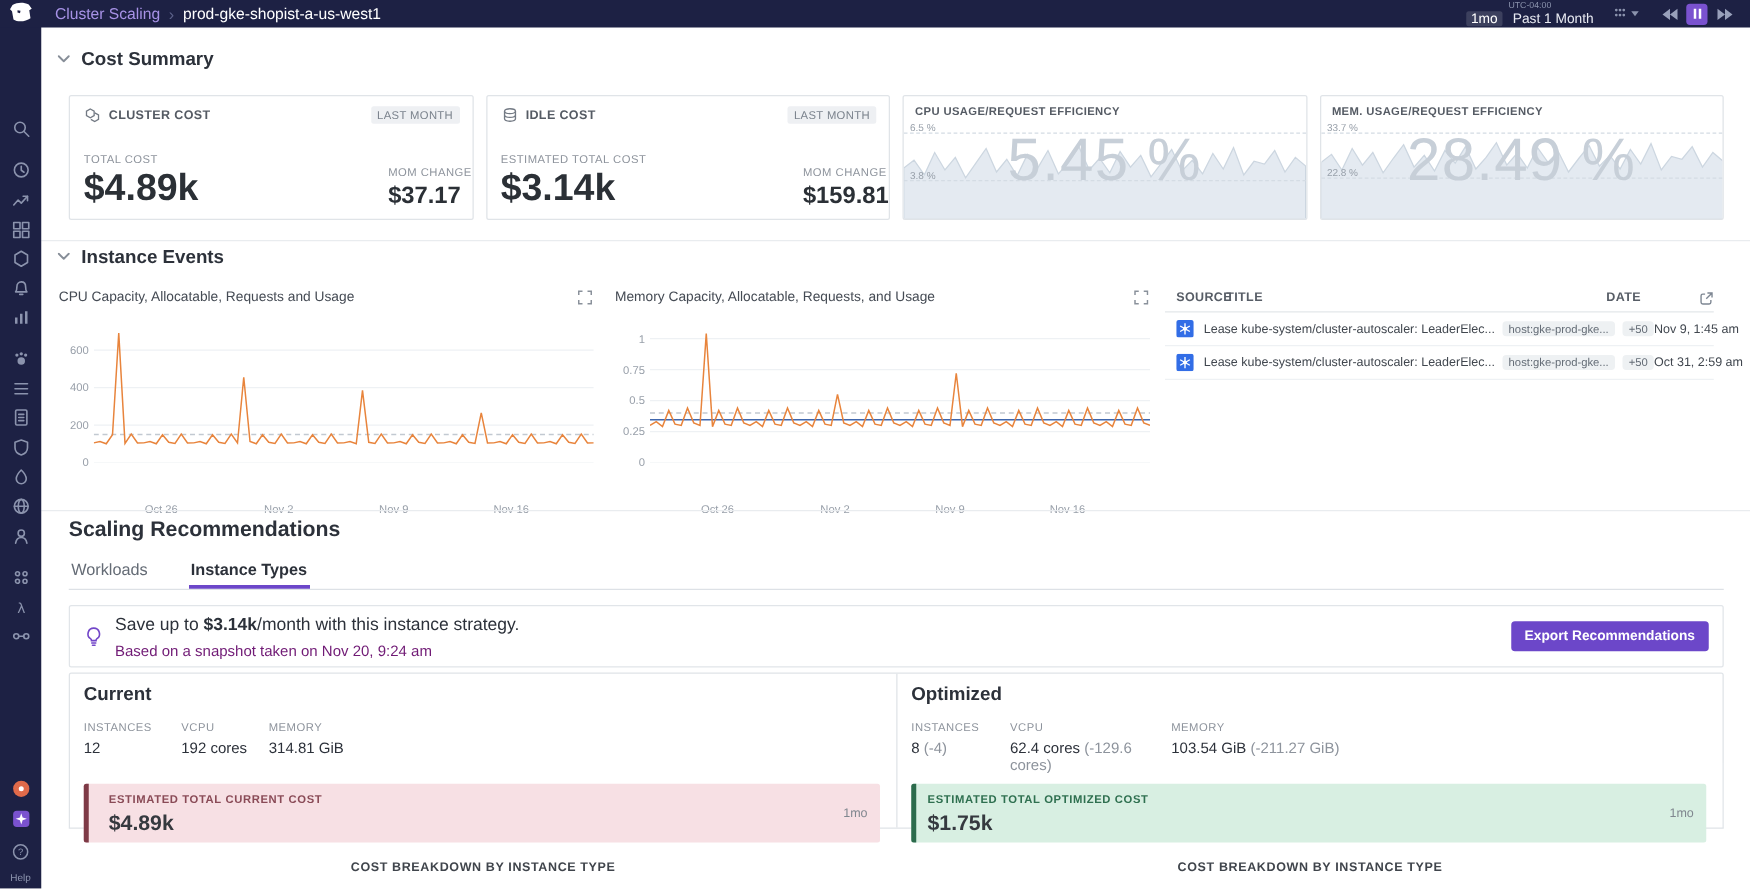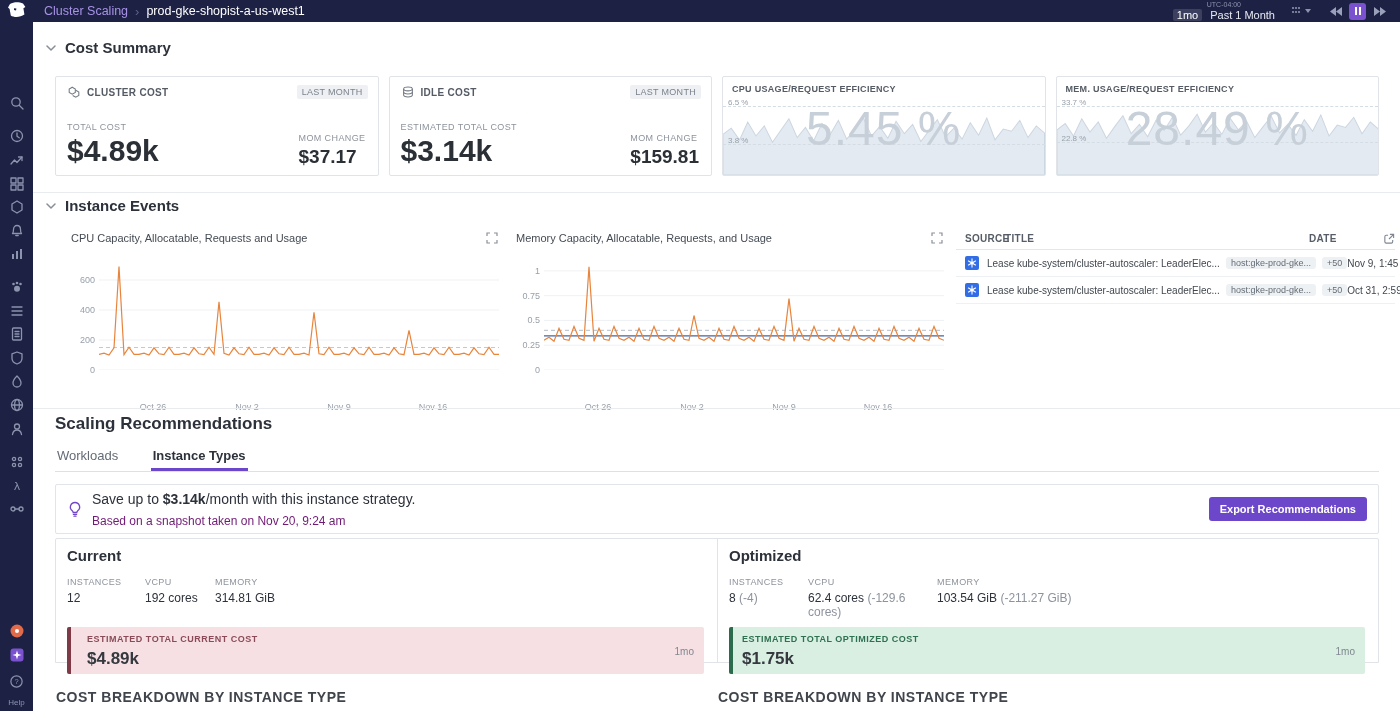--- a/index.html
+++ b/index.html
@@ -38,32 +38,32 @@
   .sec-title { font-size:15px; font-weight:600; color:#2c313a; }
   .hr { position:absolute; left:0; right:0; border-top:1px solid #e9ecef; }
 
   
   #cards { position:absolute; left:22px; top:54px; width:1324px; height:100px; display:flex; gap:10px; }
   .card { flex:1; border:1px solid #e0e4e8; border-radius:2px; background:#fff; position:relative; overflow:hidden; }
   .card-top { display:flex; align-items:center; gap:6px; padding:8px 10px 0 11px; }
   .card-top svg { stroke:#737a84; fill:none; stroke-width:1.2; }
   .card-label { font-size:10px; font-weight:600; color:#555b64; letter-spacing:.3px; }
   .badge { margin-left:auto; background:#eef0f3; color:#7a828c; font-size:9px; padding:2px 5px; border-radius:2px; letter-spacing:.3px; }
-  .card-body { position:absolute; left:11px; right:12px; bottom:9px; display:flex; justify-content:space-between; align-items:flex-end; }
+  .card-body { position:absolute; left:11px; right:0; bottom:9px; display:flex; justify-content:space-between; align-items:flex-end; }
   .m-label { font-size:9px; color:#8d939c; letter-spacing:.4px; margin-bottom:4px; }
   .m-value { font-size:30px; font-weight:600; color:#2b3036; line-height:1; }
   .c-value { font-size:19px; font-weight:600; color:#2b3036; line-height:1; }
   .eff-label { position:absolute; left:9px; top:7px; font-size:9px; font-weight:600; color:#555b64; letter-spacing:.3px; z-index:3; }
   .eff-svg { position:absolute; left:0; right:0; bottom:0; width:100%; height:78px; }
   .eff-big { position:absolute; left:0; right:0; top:24px; text-align:center; font-size:48px; color:#c7cfd8; letter-spacing:1px; z-index:2; }
   .eff-ref { position:absolute; left:5px; font-size:8px; color:#98a0aa; z-index:3; background:transparent; }
   .eff-line { position:absolute; left:0; right:0; border-top:1px dashed #d4dce4; z-index:1; }
 
   
-  #charts-row { position:absolute; left:38px; top:206px; width:1324px; height:160px; }
+  #charts-row { position:absolute; left:14px; top:206px; width:1324px; height:160px; }
   .lc { position:absolute; top:0; width:430px; }
   .lc-head { display:flex; align-items:center; height:20px; }
   .lc-title { font-size:11px; color:#454b54; }
   .lc-head .sp, .ev-row .sp { flex:1; }
   .exp { cursor:pointer; display:flex; margin-right:3px; }
   .lc-body { position:relative; margin-left:28px; margin-top:8px; width:400px; height:114px; }
   .lc-body svg { position:absolute; left:0; top:0; width:400px; height:114px; }
   .yt { position:absolute; left:-28px; width:24px; text-align:right; font-size:9px; color:#99a0aa; }
   .lc-x { position:relative; margin-left:28px; width:400px; height:16px; }
   .xt { position:absolute; top:4px; transform:translateX(-50%); font-size:9px; color:#99a0aa; white-space:nowrap;margin-top:28px; }
@@ -108,21 +108,21 @@
   .cost-bar.cur { background:#f7e0e4;padding-left:20px; }
   .cost-bar.opt { background:#d8efe2; }
   .cost-bar::before { content:""; position:absolute; left:0; top:0; bottom:0; width:4px; border-radius:2px 0 0 2px; }
   .cost-bar.cur::before { background:#7e3a46; }
   .cost-bar.opt::before { background:#2c6b4c; }
   .cb-label { font-size:9px; font-weight:700; letter-spacing:.5px; }
   .cur .cb-label { color:#8a4b57; }
   .opt .cb-label { color:#2f7050; }
   .cb-value { font-size:17px; font-weight:700; color:#35393f; margin-top:5px; }
   .cb-range { position:absolute; right:10px; top:50%; transform:translateY(-50%); font-size:10px; color:#80878f; }
-  .breakdown { position:absolute; left:0; right:0; top:150px; font-size:14px; font-weight:700; color:#40454c; letter-spacing:.5px; }
+  .breakdown { position:absolute; left:0; right:0; top:150px; text-align:center; font-size:10px; font-weight:700; color:#40454c; letter-spacing:.5px; }
 
   .chev svg { stroke:#878e98; fill:none; stroke-width:1.5; stroke-linecap:round; stroke-linejoin:round; }
 </style>
 </head>
 <body>
 
 <div id="page">
 
   <div id="topbar">
     <svg id="logo" viewBox="0 0 22 20">

